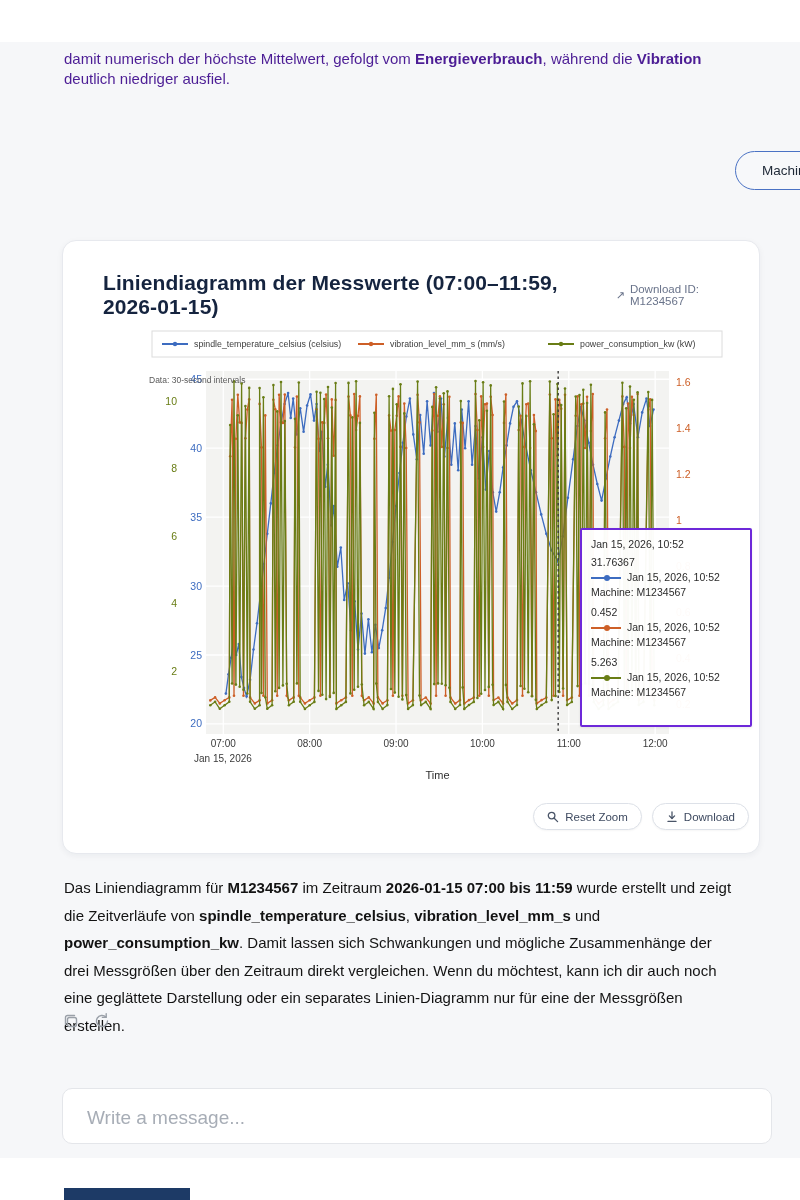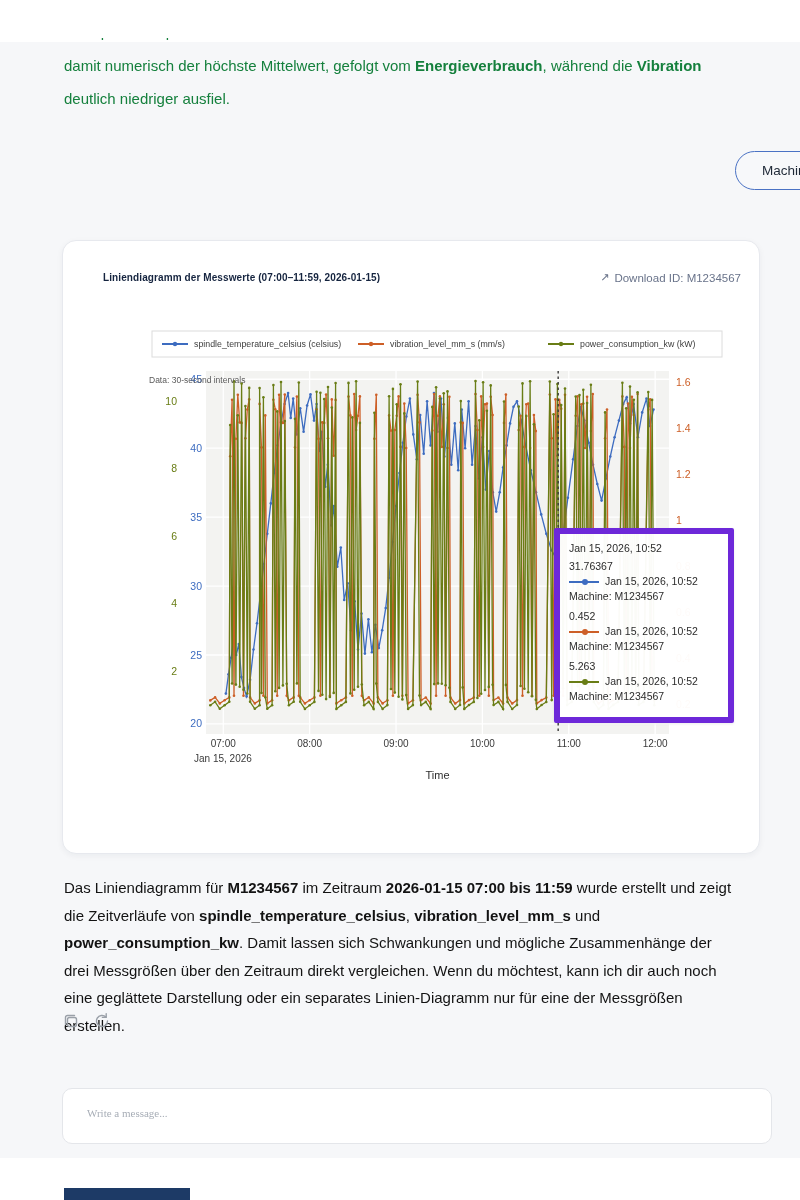--- a/index.html
+++ b/index.html
@@ -2,44 +2,44 @@
 <html><head>
 <meta charset="utf-8">
 <style>
   html,body{margin:0;padding:0;background:#fff;}
   body{width:800px;height:1200px;position:relative;overflow:hidden;
        font-family:"Liberation Sans","DejaVu Sans",sans-serif;color:#141414;}
   .canvas{position:absolute;left:0;top:42px;width:800px;height:1116px;background:#f6f7f9;}
   .abs{position:absolute;}
 
   
-  .top-msg{left:64px;top:38px;width:678px;font-size:15px;line-height:33px;color:#15803d;}
+  .top-msg{left:64px;top:38px;width:678px;font-size:15px;line-height:20px;color:#4c1d95;}
   .clipped{height:11px;overflow:hidden;}
   .clipped span{display:block;transform:translateY(-23px);}
   .top-msg b,.assistant-msg b{font-weight:700;}
 
   
   .user-pill{left:735px;top:151px;height:37px;min-width:120px;background:#f7f8fa;
     border:1.5px solid #4a72c4;border-radius:20px;display:flex;align-items:center;
     padding:0 26px;font-size:13.5px;color:#1f2937;}
 
   
   .card{left:62px;top:240px;width:696px;height:612px;background:#fff;border:1px solid #e7e9ee;
     border-radius:14px;box-shadow:0 2px 6px rgba(20,30,60,.05);}
   .card-header{position:absolute;left:40px;right:18px;top:30px;display:flex;
     justify-content:space-between;align-items:center;}
-  .card-title{font-size:10px;font-weight:700;color:#15243f;letter-spacing:.1px;}
+  .card-title{font-size:21px;font-weight:700;color:#15243f;letter-spacing:.1px;}
   .machine-link{font-size:11.5px;color:#69738a;display:flex;align-items:center;gap:5px;}
   .machine-arrow{font-size:11px;color:#69738a;}
   .chart-panel{position:absolute;left:83px;top:78px;width:598px;height:474px;background:#fff;}
   .chart-panel svg{position:absolute;left:0;top:0;}
 
   
-  .tooltip{position:absolute;left:408px;top:209px;width:150px;background:rgba(255,255,255,.97);
-    border:6px solid #6d28d9;border-radius:2px;padding:7px 9px 8px 9px;font-size:10.5px;
+  .tooltip{position:absolute;left:434px;top:209px;width:150px;background:rgba(255,255,255,.97);
+    border:2px solid #6d28d9;border-radius:2px;padding:7px 9px 20px 9px;font-size:10.5px;
     color:#2b2b2b;line-height:15px;box-shadow:0 1px 3px rgba(0,0,0,.08);}
   .tt-header{margin-bottom:3px;}
   .tt-entry{margin-bottom:5px;}
   .tt-val,.tt-machine{}
   .tt-swatch-row{display:flex;align-items:center;gap:6px;}
   .tt-swatch{width:30px;height:2px;position:relative;flex:0 0 30px;}
   .tt-dot{position:absolute;left:13px;top:-2px;width:6px;height:6px;border-radius:50%;}
 
   .chart-buttons{position:absolute;right:10px;top:562px;display:flex;gap:10px;}
   .chip-btn{height:27px;border-radius:14px;border:1px solid #dde1e8;background:#fff;
@@ -49,21 +49,21 @@
 
   
   .assistant-msg{left:64px;top:874px;width:676px;font-size:15px;line-height:27.5px;color:#131313;}
   .msg-actions{left:62px;top:1012px;display:flex;gap:13px;}
   .icon-btn{width:18px;height:18px;cursor:pointer;}
 
   
   .composer{left:62px;top:1088px;width:708px;height:54px;background:#fff;border:1px solid #e4e6ea;
     border-radius:10px;}
   .composer textarea{width:100%;height:100%;border:none;outline:none;resize:none;background:transparent;
-    font-family:Liberation Serif, serif;font-size:11px;color:#0c4a6e;
+    font-family:Liberation Sans, sans-serif;font-size:19px;color:#0c4a6e;
     padding:18px 24px;box-sizing:border-box;}
   .composer textarea::placeholder{color:#a7adb6;}
 
   .bottom-bar{left:64px;top:1188px;width:126px;height:12px;}
 </style>
 </head>
 <body>
 
 <div class="canvas"></div>
 
@@ -675,20 +675,37 @@
             <span class="tt-swatch" style="background: rgb(105, 125, 21);">
               <span class="tt-dot" style="background: rgb(105, 125, 21);"></span>
             </span>
             <span>Jan 15, 2026, 10:52</span>
           </div>
         <div class="tt-machine">Machine: M1234567</div>
       </div>
     </div>
   </div>
 
+  <div class="chart-buttons">
+    <button class="chip-btn">
+      <svg width="12" height="12" viewBox="0 0 12 12">
+        <circle cx="4.6" cy="4.6" r="3.3" fill="none" stroke="#4a5568" stroke-width="1.3"></circle>
+        <line x1="7.2" y1="7.2" x2="10.6" y2="10.6" stroke="#4a5568" stroke-width="1.3" stroke-linecap="round"></line>
+      </svg>
+      <span>Reset Zoom</span>
+    </button>
+    <button class="chip-btn">
+      <svg width="12" height="12" viewBox="0 0 12 12">
+        <line x1="6" y1="1" x2="6" y2="7.2" stroke="#4a5568" stroke-width="1.3" stroke-linecap="round"></line>
+        <polyline points="3.4,4.9 6,7.5 8.6,4.9" fill="none" stroke="#4a5568" stroke-width="1.3" stroke-linecap="round" stroke-linejoin="round"></polyline>
+        <line x1="2" y1="10.4" x2="10" y2="10.4" stroke="#4a5568" stroke-width="1.3" stroke-linecap="round"></line>
+      </svg>
+      <span>Download</span>
+    </button>
+  </div>
 </div>
 
 <div class="abs assistant-msg"><span>Das Liniendiagramm für </span><b>M1234567</b><span> im Zeitraum </span><b>2026-01-15 07:00 bis 11:59</b><span> wurde erstellt und zeigt die Zeitverläufe von </span><b>spindle_temperature_celsius</b><span>, </span><b>vibration_level_mm_s</b><span> und </span><b>power_consumption_kw</b><span>. Damit lassen sich Schwankungen und mögliche Zusammenhänge der drei Messgrößen über den Zeitraum direkt vergleichen. Wenn du möchtest, kann ich dir auch noch eine geglättete Darstellung oder ein separates Linien-Diagramm nur für eine der Messgrößen erstellen.</span></div>
 
 <div class="abs msg-actions">
   <svg class="icon-btn" viewBox="0 0 18 18">
     <rect x="5.5" y="5.5" width="9" height="9" rx="2" fill="none" stroke="#9aa0a8" stroke-width="1.4"></rect>
     <path d="M12.5 3.5 h-7 a2 2 0 0 0 -2 2 v7" fill="none" stroke="#9aa0a8" stroke-width="1.4" stroke-linecap="round"></path>
   </svg>
   <svg class="icon-btn" viewBox="0 0 18 18">

